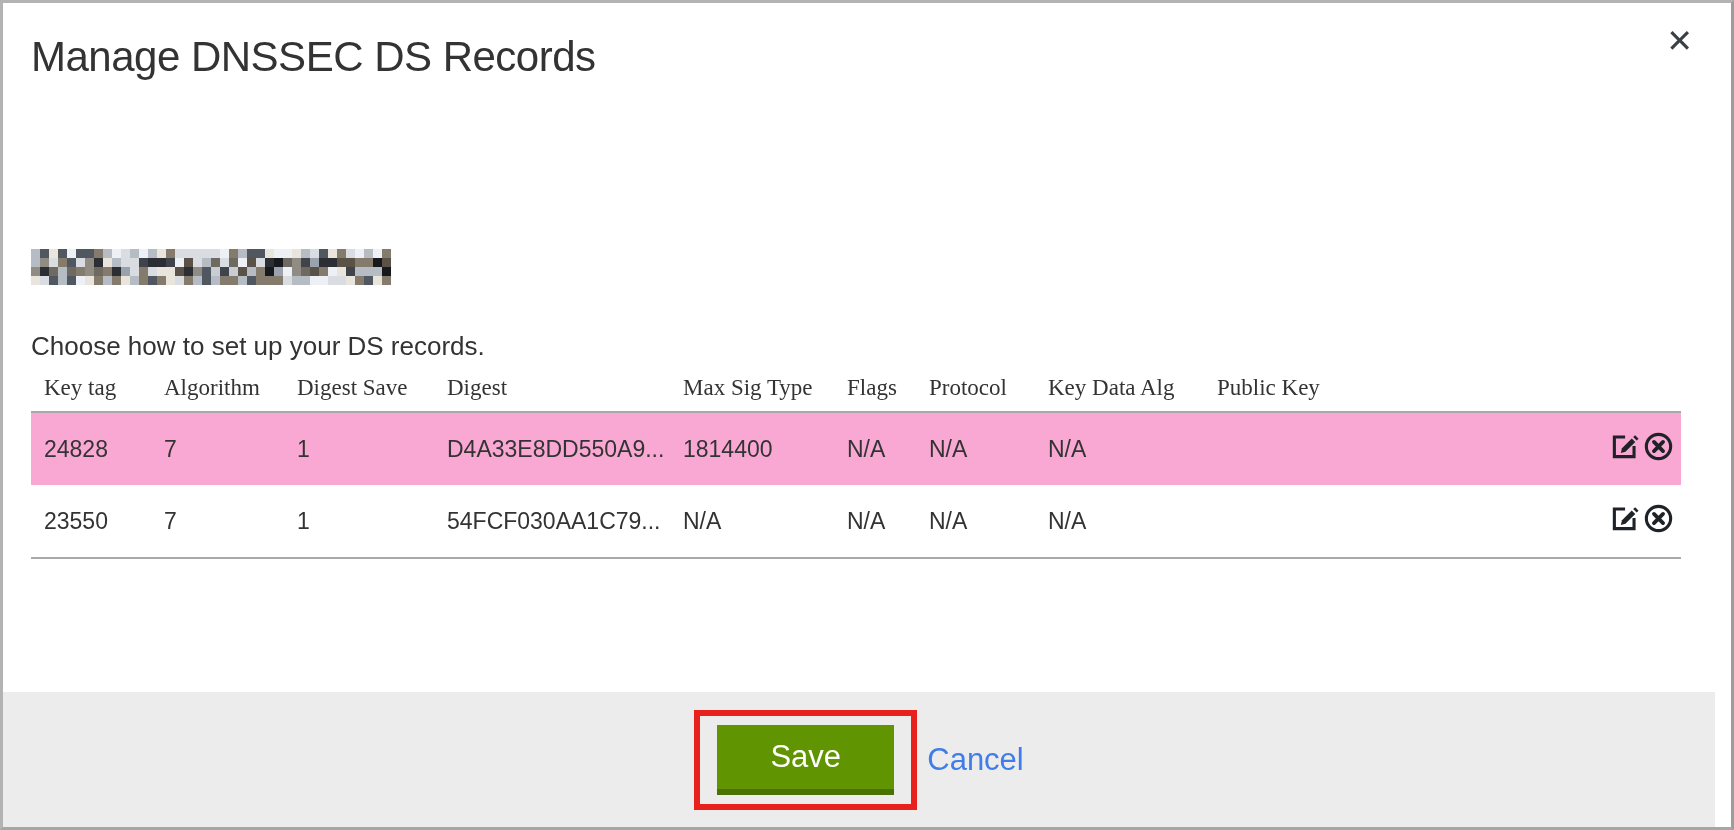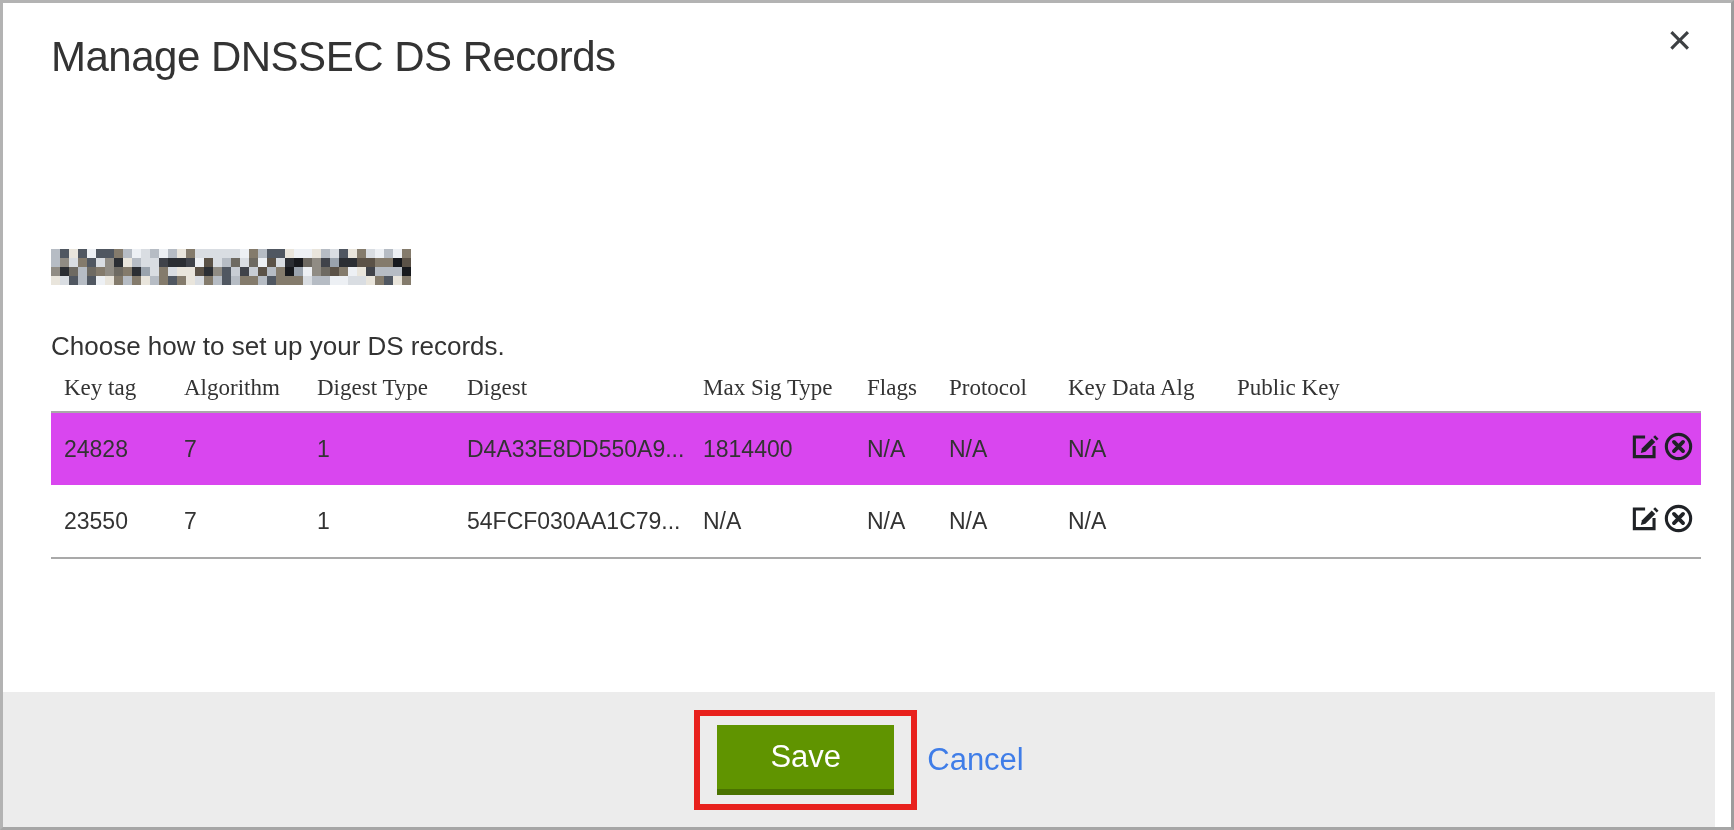--- a/index.html
+++ b/index.html
@@ -11,21 +11,21 @@
   }
   .modal {
     position:relative;
     width:1734px; height:830px;
     background:#ffffff;
     border:3px solid #b3b3b3;
     border-right-color:#9c9c9c;
     border-bottom-color:#a6a6a6;
     overflow:hidden;
   }
-  .content { padding:0 48px; }
+  .content { padding:0 28px; }
   .modal-title {
     margin-top:30px;
     font-size:42px;
     font-weight:400;
     letter-spacing:-0.5px;
     color:#333333;
   }
   .close-btn {
     position:absolute;
     top:22px; right:38px;
@@ -61,21 +61,21 @@
     font-weight:400;
     text-align:left;
     height:38px;
     padding:0 8px 10px 13px;
     vertical-align:middle;
     white-space:nowrap;
     font-family:Liberation Serif, serif;
   }
   .ds-table tbody { border-top:2px solid #a9a9a9; border-bottom:2px solid #a9a9a9; }
   .ds-table tbody tr { height:73px; }
-  .ds-table tbody tr.stripe { background:#d946ef; }
+  .ds-table tbody tr.stripe { background:#f9a8d4; }
   .ds-table tbody td {
     padding:0 8px 0 13px;
     vertical-align:middle;
     white-space:nowrap;
     overflow:hidden;
   }
   .actions-cell { text-align:right; padding-right:18px !important; }
   .actions-wrap { display:inline-flex; align-items:center; gap:3px; }
   .icon-btn { background:none; border:none; padding:0; cursor:pointer; line-height:0; }
   .add-ds-btn {
@@ -308,21 +308,21 @@
           <col style="width:82px">
         <col style="width:119px">
           <col style="width:169px">
           <col style="width:392px">
         <col style="width:85px">
       </colgroup>
       <thead>
         <tr>
           <th>Key tag</th>
           <th>Algorithm</th>
-          <th>Digest Type</th>
+          <th>Digest Save</th>
           <th>Digest</th>
           <th>Max Sig Type</th>
           <th>Flags</th>
           <th>Protocol</th>
           <th>Key Data Alg</th>
           <th>Public Key</th>
           <th></th>
         </tr>
       </thead>
       <tbody>

